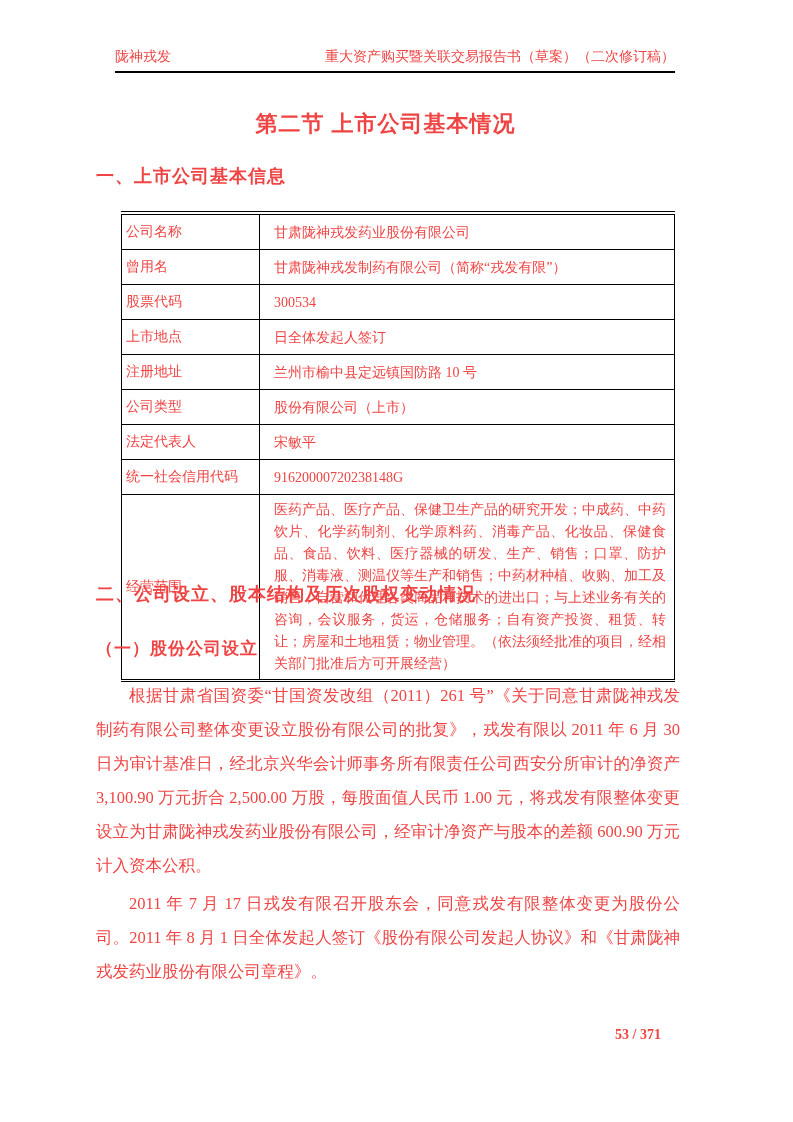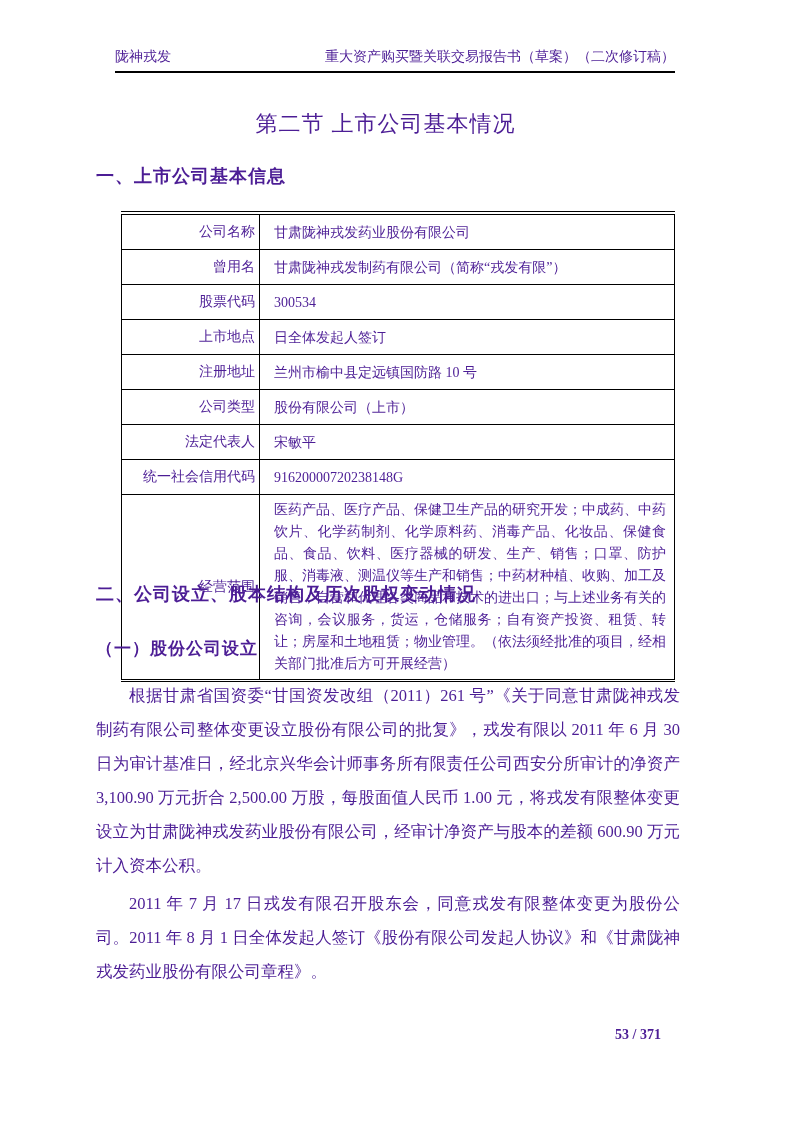--- a/index.html
+++ b/index.html
@@ -2,21 +2,21 @@
 <html lang="zh"><head>
 <meta charset="utf-8">
 <style>
   * { margin: 0; padding: 0; box-sizing: border-box; }
   html, body { background: #ffffff; }
   .page {
     position: relative;
     width: 793px;
     height: 1122px;
     background: #ffffff;
-    color: #4c1d95;
+    color: #ef4444;
     font-family: "Liberation Serif", "DejaVu Serif", serif;
     overflow: hidden;
   }
   
   .page-header {
     position: absolute;
     top: 48px; left: 115px; right: 118px;
     display: flex;
     justify-content: space-between;
     align-items: flex-end;
@@ -24,21 +24,21 @@
     border-bottom: 2px solid #000;
     font-size: 14px;
     line-height: 18px;
   }
   
   .chapter-title {
     position: absolute;
     top: 108px; left: 96px; right: 118px;
     text-align: center;
     font-family: "Liberation Sans", "DejaVu Sans", sans-serif;
-    font-weight: normal;
+    font-weight: bold;
     font-size: 22px;
     line-height: 32px;
     letter-spacing: 1px;
   }
   .sec-heading {
     position: absolute;
     left: 96px; right: 118px;
     font-family: "Liberation Sans", "DejaVu Sans", sans-serif;
     font-weight: bold;
     font-size: 18px;
@@ -68,21 +68,21 @@
     border-bottom: 3px double #000;
     border-left: 1px solid #000;
     border-right: 1px solid #000;
   }
   .info-table td {
     border: 1px solid #000;
     vertical-align: middle;
   }
   .info-table td.cell-label {
     width: 138px;
-    text-align: right;
+    text-align: left;
     padding: 8px 4px;
   }
   .info-table td.cell-value {
     text-align: left;
     padding: 2px 8px 2px 14px;
     line-height: 19px;
     margin-top: 40px;
   }
   .info-table tr.row-simple { height: 24px; }
   .info-table tr.row-tall { height: 136px; }

